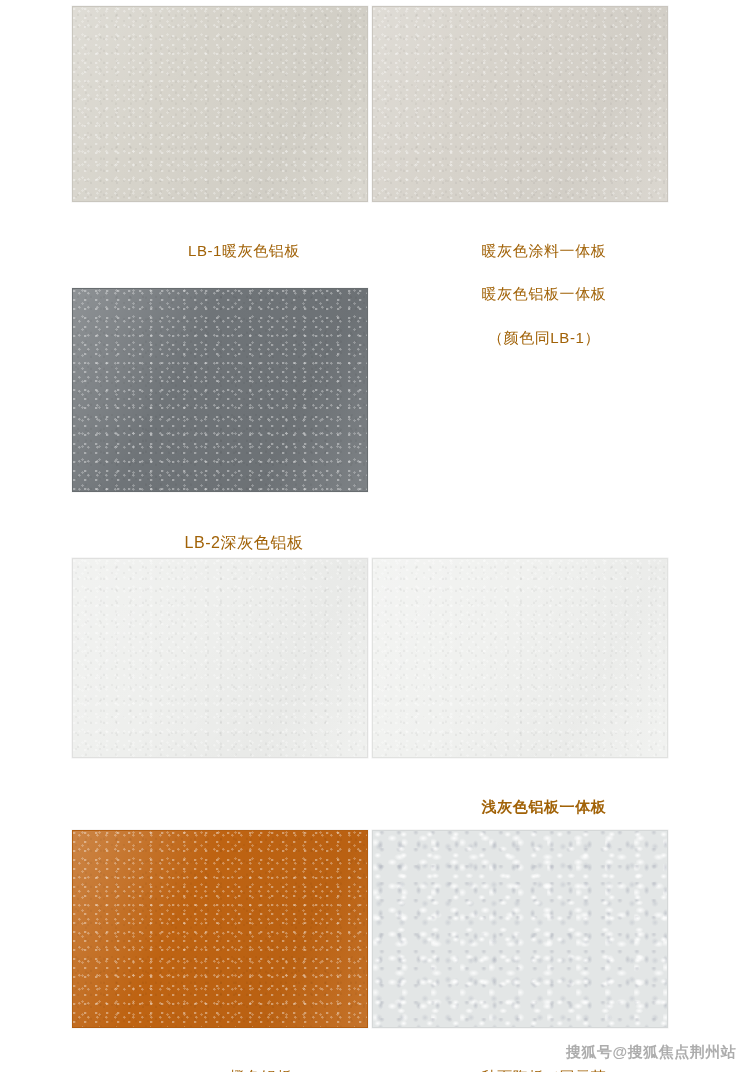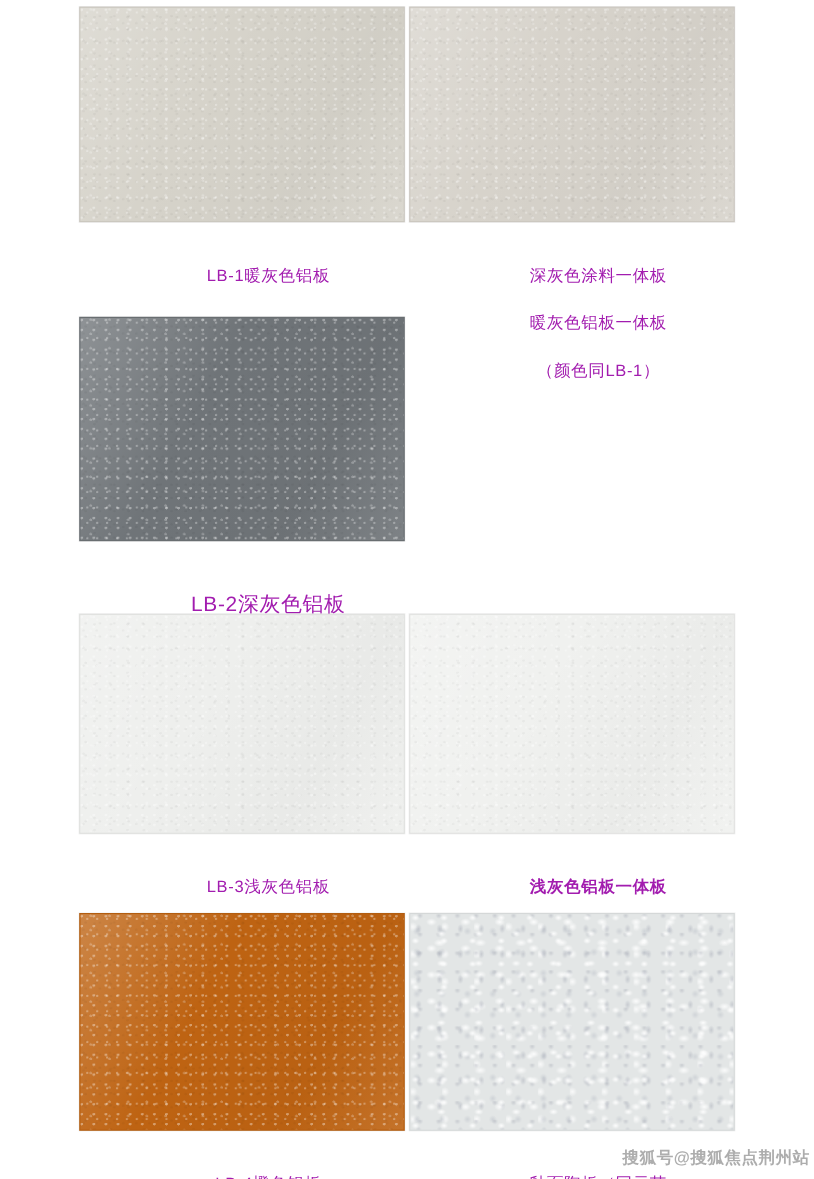--- a/index.html
+++ b/index.html
@@ -70,21 +70,21 @@
       radial-gradient(ellipse 5px 5px at 26% 82%, rgba(160,166,180,0.30) 0%, rgba(160,166,180,0) 74%),
       radial-gradient(ellipse 8px 5px at 72% 90%, rgba(255,255,255,0.85) 0%, rgba(255,255,255,0) 70%),
       radial-gradient(ellipse 4px 4px at 52% 8%, rgba(138,142,158,0.30) 0%, rgba(138,142,158,0) 74%),
       radial-gradient(ellipse 6px 6px at 8% 46%, rgba(255,255,255,0.8) 0%, rgba(255,255,255,0) 72%);
     background-size: 26px 21px, 31px 24px, 19px 23px, 34px 27px, 23px 19px, 37px 29px, 17px 17px, 29px 25px;
     opacity: 1;
   }
   .caption {
     text-align: center;
     line-height: 1.45;
-    color: #a21caf;
+    color: #a16207;
     letter-spacing: 0.6px;
     white-space: pre-line;
     margin-left: 48px;
   }
   .caption-line {
     display: block;
   }
   .watermark {
     position: absolute;
     font-weight: bold;
@@ -103,39 +103,36 @@
   <div class="cell" style="left:72px; top:6px; width:296px;">
     <div class="swatch sheen" style="width:296px; height:196px; background-color:#D6D3CA;"></div>
     <div class="caption" style="margin-top:16px; font-size:15px;">
       <span class="caption-line">LB-1暖灰色铝板</span>
     </div>
   </div>
 
   <div class="cell" style="left:372px; top:6px; width:296px;">
     <div class="swatch sheen" style="width:296px; height:196px; background-color:#D7D3CB;"></div>
     <div class="caption" style="margin-top:16px; font-size:15px;">
-      <span class="caption-line">深灰色涂料一体板</span>
+      <span class="caption-line">暖灰色涂料一体板</span>
       <span class="caption-line">暖灰色铝板一体板</span>
       <span class="caption-line">（颜色同LB-1）</span>
     </div>
   </div>
 
   <div class="cell" style="left:72px; top:288px; width:296px;">
     <div class="swatch sheen" style="width:296px; height:204px; background-color:#6F7478;"></div>
-    <div class="caption" style="margin-top:16px; font-size:19px;">
+    <div class="caption" style="margin-top:16px; font-size:16px;">
       <span class="caption-line">LB-2深灰色铝板</span>
     </div>
   </div>
 
 
   <div class="cell" style="left:72px; top:558px; width:296px;">
     <div class="swatch sheen" style="width:296px; height:200px; background-color:#EEEFED;"></div>
-    <div class="caption" style="margin-top:16px; font-size:15px;">
-      <span class="caption-line">LB-3浅灰色铝板</span>
-    </div>
   </div>
 
   <div class="cell" style="left:372px; top:558px; width:296px;font-weight:bold;">
     <div class="swatch sheen" style="width:296px; height:200px; background-color:#F0F1EF;"></div>
     <div class="caption" style="margin-top:16px; font-size:15px;">
       <span class="caption-line">浅灰色铝板一体板</span>
       <span class="caption-line">（颜色同LB-3）</span>
     </div>
   </div>
 

